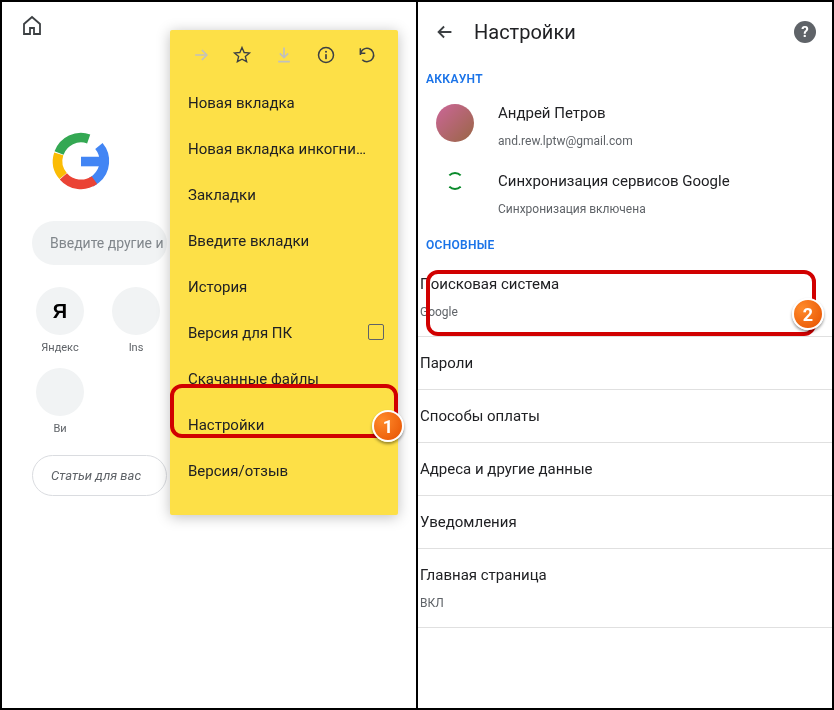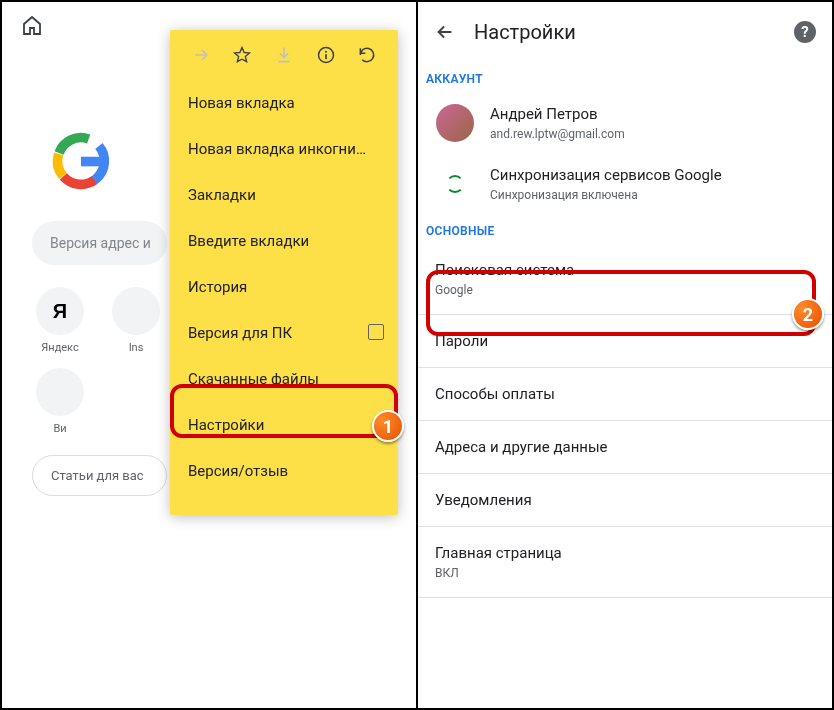--- a/index.html
+++ b/index.html
@@ -62,20 +62,21 @@
   .yt-ic { width: 24px; height: 18px; background:#ff0000; border-radius:4px; position:relative;}
   .yt-ic::after { content:''; position:absolute; left:9px; top:4px; border-left:7px solid #fff; border-top:5px solid transparent; border-bottom:5px solid transparent;}
   .feed-pill {
     margin: 20px 30px 0 30px;
     border: 1px solid #dadce0;
     border-radius: 24px;
     padding: 12px 18px;
     color: #5f6368;
     font-size: 13px;
     width: 135px;
+    font-style: italic;
   }
 
   
   .menu {
     position: absolute;
     left: 168px; top: 28px;
     width: 228px;
     background: #fde047;
     box-shadow: 0 2px 14px rgba(0,0,0,0.25);
     border-radius: 2px;
@@ -141,32 +142,32 @@
   .sect-label {
     color: #1a73e8;
     font-size: 12px;
     font-weight: 600;
     padding: 10px 8px 6px;
     letter-spacing: .3px;
   }
   .acct-row, .set-row {
     padding: 12px 18px;
     display: flex;
-    align-items: center;
-    gap: 16px;
+    align-items: flex-start;
+    gap: 24px;
     border-bottom: none;
   }
   .acct-row .txt, .set-row .txt { flex:1; }
   .primary { font-size: 15px; color:#202124; }
-  .secondary { font-size: 12px; color:#5f6368; margin-top:4px; }
+  .secondary { font-size: 12px; color:#5f6368; margin-top:12px; }
   .avatar { width:38px; height:38px; border-radius:50%; background: linear-gradient(135deg,#c69,#964); }
   .sync-ic { width:18px;height:18px; border:2px solid #0a8a2b; border-radius:50%; border-left-color:transparent; border-right-color:transparent; display:inline-block; }
   .sync-wrap { width:38px; display:flex; justify-content:center;}
 
-  .set-row { padding: 17px 17px; }
+  .set-row { padding: 17px 2px; }
   .thin-sep { height:1px; background:#e0e0e0; margin: 0; }
 
   .hl2 {
     position: absolute;
     left: 8px; top: 268px;
     width: 390px; height: 66px;
     border: 4px solid #d10000;
     border-radius: 12px;
     pointer-events: none;
   }
@@ -191,21 +192,21 @@
     <div class="logo-row">
       <svg class="g-logo" viewBox="0 0 64 64">
         <circle cx="32" cy="32" r="22" fill="none" stroke="#4285f4" stroke-width="9" stroke-dasharray="40 200" transform="rotate(-40 32 32)"></circle>
         <circle cx="32" cy="32" r="22" fill="none" stroke="#ea4335" stroke-width="9" stroke-dasharray="32 200" transform="rotate(55 32 32)"></circle>
         <circle cx="32" cy="32" r="22" fill="none" stroke="#fbbc05" stroke-width="9" stroke-dasharray="22 200" transform="rotate(140 32 32)"></circle>
         <circle cx="32" cy="32" r="22" fill="none" stroke="#34a853" stroke-width="9" stroke-dasharray="34 200" transform="rotate(200 32 32)"></circle>
         <rect x="32" y="28" width="24" height="9" fill="#4285f4"></rect>
       </svg>
     </div>
 
-    <div class="search-pill">Версия адрес и</div>
+    <div class="search-pill">Введите другие и</div>
 
     <div class="tiles">
       <div class="tile">
         <div class="tile-ico">
             <span class="ya">Я</span>
           </div>
         <span>Яндекс</span>
       </div>
       <div class="tile">
         <div class="tile-ico"></div>

